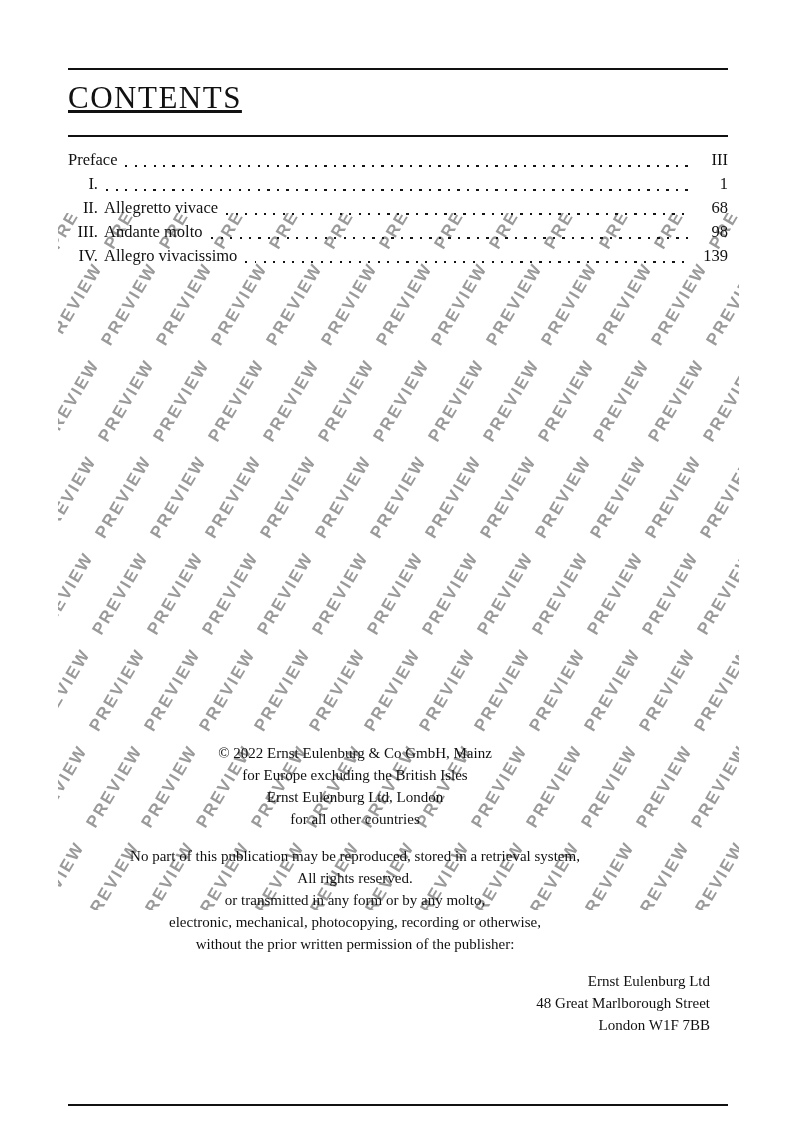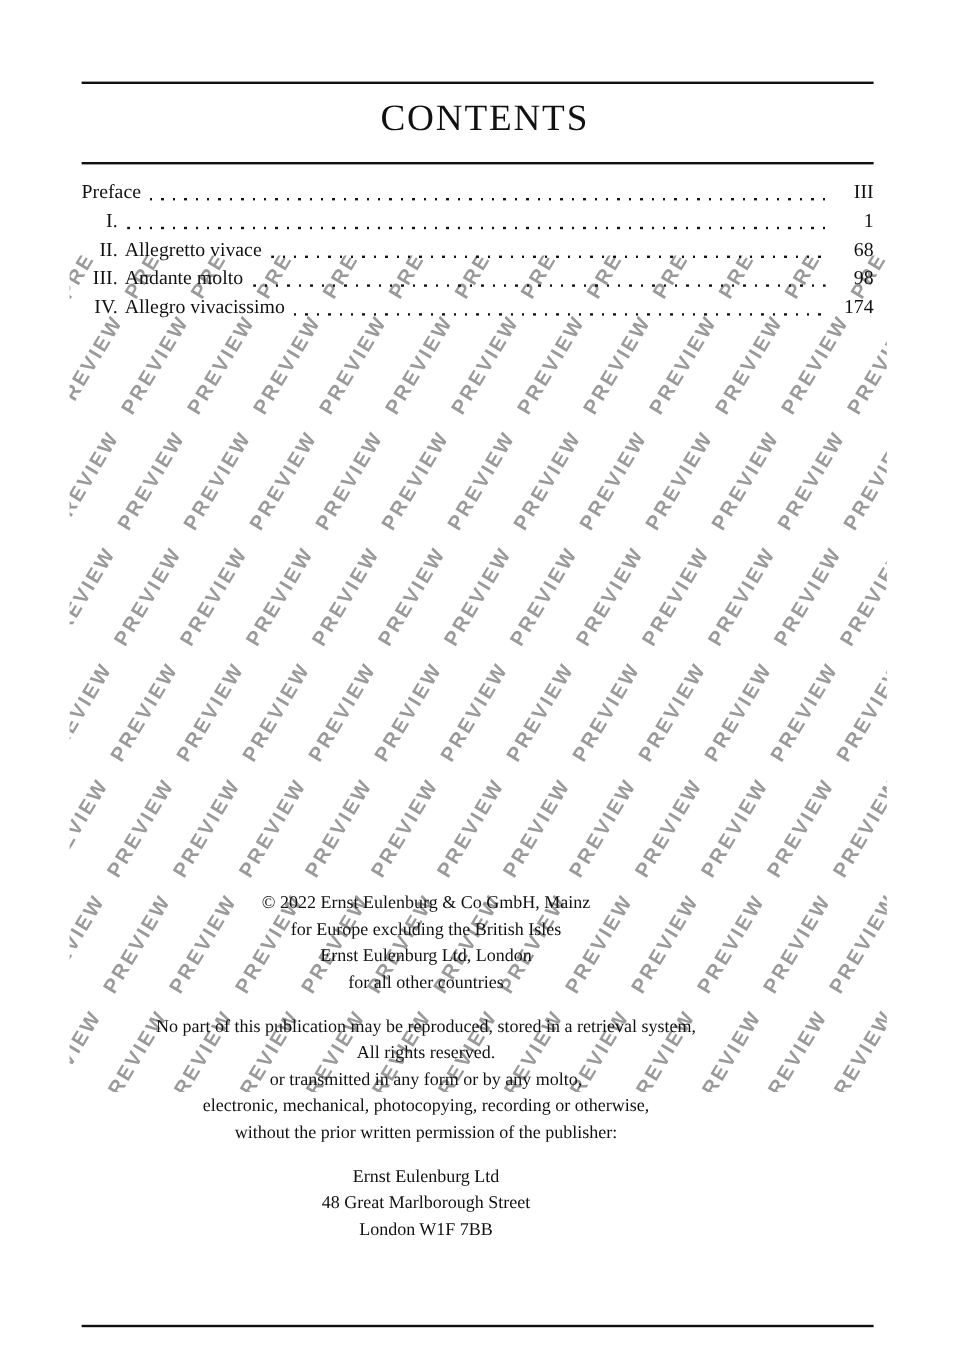--- a/index.html
+++ b/index.html
@@ -27,25 +27,25 @@
   .rule-top { top: 68px; }
   .rule-under-title { top: 135px; }
   .rule-bottom { top: 1104px; }
 
   .title {
     position: absolute;
     top: 80px;
     left: 68px;
     right: 57px;
     margin: 0;
-    text-align: center;
     font-size: 31px;
     font-weight: normal;
     letter-spacing: 1.5px;
     z-index: 3;
+    text-decoration: underline;
   }
 
   .toc {
     position: absolute;
     top: 148px;
     left: 68px;
     width: 660px;
     font-size: 16.5px;
     z-index: 3;
   }
@@ -105,21 +105,21 @@
     top: 742px;
     left: 0;
     width: 710px;
     text-align: center;
     font-size: 15px;
     line-height: 22px;
     z-index: 2;
   }
   .copyright p { margin: 0; }
   .cr-block { margin: 0 0 15px 0; }
-  .cr-block:last-child { margin-bottom: 16px; }
+  .cr-block:last-child { margin-bottom: 16px; text-align: right; }
 </style>
 </head>
 <body>
 
 <div class="page">
 
   <div class="rule rule-top"></div>
 
   <h1 class="title">CONTENTS</h1>
 
@@ -150,21 +150,21 @@
       <span class="toc-numeral">III.</span>
       <span class="toc-label">Andante molto</span>
       <span class="leader"></span>
       <span class="toc-page">98</span>
     </div>
 
     <div class="toc-row with-numeral">
       <span class="toc-numeral">IV.</span>
       <span class="toc-label">Allegro vivacissimo</span>
       <span class="leader"></span>
-      <span class="toc-page">174</span>
+      <span class="toc-page">139</span>
     </div>
 
   </div>
 
   <div class="watermark-layer" style="color: rgb(154, 154, 154);">
       <div class="wm-strip" style="left: -520px;">PREVIEW&nbsp;&nbsp;&nbsp;PREVIEW&nbsp;&nbsp;&nbsp;PREVIEW&nbsp;&nbsp;&nbsp;PREVIEW&nbsp;&nbsp;&nbsp;PREVIEW&nbsp;&nbsp;&nbsp;PREVIEW&nbsp;&nbsp;&nbsp;PREVIEW&nbsp;&nbsp;&nbsp;PREVIEW&nbsp;&nbsp;&nbsp;PREVIEW&nbsp;&nbsp;&nbsp;PREVIEW&nbsp;&nbsp;&nbsp;PREVIEW&nbsp;&nbsp;&nbsp;PREVIEW&nbsp;&nbsp;&nbsp;PREVIEW&nbsp;&nbsp;&nbsp;PREVIEW</div>
       <div class="wm-strip" style="left: -465px;">PREVIEW&nbsp;&nbsp;&nbsp;PREVIEW&nbsp;&nbsp;&nbsp;PREVIEW&nbsp;&nbsp;&nbsp;PREVIEW&nbsp;&nbsp;&nbsp;PREVIEW&nbsp;&nbsp;&nbsp;PREVIEW&nbsp;&nbsp;&nbsp;PREVIEW&nbsp;&nbsp;&nbsp;PREVIEW&nbsp;&nbsp;&nbsp;PREVIEW&nbsp;&nbsp;&nbsp;PREVIEW&nbsp;&nbsp;&nbsp;PREVIEW&nbsp;&nbsp;&nbsp;PREVIEW&nbsp;&nbsp;&nbsp;PREVIEW&nbsp;&nbsp;&nbsp;PREVIEW</div>
       <div class="wm-strip" style="left: -410px;">PREVIEW&nbsp;&nbsp;&nbsp;PREVIEW&nbsp;&nbsp;&nbsp;PREVIEW&nbsp;&nbsp;&nbsp;PREVIEW&nbsp;&nbsp;&nbsp;PREVIEW&nbsp;&nbsp;&nbsp;PREVIEW&nbsp;&nbsp;&nbsp;PREVIEW&nbsp;&nbsp;&nbsp;PREVIEW&nbsp;&nbsp;&nbsp;PREVIEW&nbsp;&nbsp;&nbsp;PREVIEW&nbsp;&nbsp;&nbsp;PREVIEW&nbsp;&nbsp;&nbsp;PREVIEW&nbsp;&nbsp;&nbsp;PREVIEW&nbsp;&nbsp;&nbsp;PREVIEW</div>
       <div class="wm-strip" style="left: -355px;">PREVIEW&nbsp;&nbsp;&nbsp;PREVIEW&nbsp;&nbsp;&nbsp;PREVIEW&nbsp;&nbsp;&nbsp;PREVIEW&nbsp;&nbsp;&nbsp;PREVIEW&nbsp;&nbsp;&nbsp;PREVIEW&nbsp;&nbsp;&nbsp;PREVIEW&nbsp;&nbsp;&nbsp;PREVIEW&nbsp;&nbsp;&nbsp;PREVIEW&nbsp;&nbsp;&nbsp;PREVIEW&nbsp;&nbsp;&nbsp;PREVIEW&nbsp;&nbsp;&nbsp;PREVIEW&nbsp;&nbsp;&nbsp;PREVIEW&nbsp;&nbsp;&nbsp;PREVIEW</div>
       <div class="wm-strip" style="left: -300px;">PREVIEW&nbsp;&nbsp;&nbsp;PREVIEW&nbsp;&nbsp;&nbsp;PREVIEW&nbsp;&nbsp;&nbsp;PREVIEW&nbsp;&nbsp;&nbsp;PREVIEW&nbsp;&nbsp;&nbsp;PREVIEW&nbsp;&nbsp;&nbsp;PREVIEW&nbsp;&nbsp;&nbsp;PREVIEW&nbsp;&nbsp;&nbsp;PREVIEW&nbsp;&nbsp;&nbsp;PREVIEW&nbsp;&nbsp;&nbsp;PREVIEW&nbsp;&nbsp;&nbsp;PREVIEW&nbsp;&nbsp;&nbsp;PREVIEW&nbsp;&nbsp;&nbsp;PREVIEW</div>

